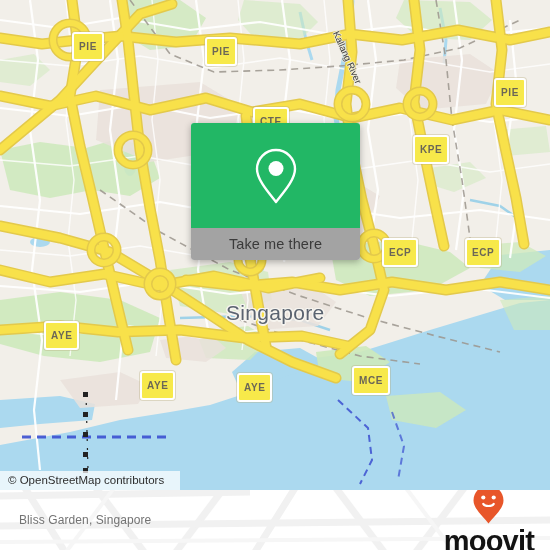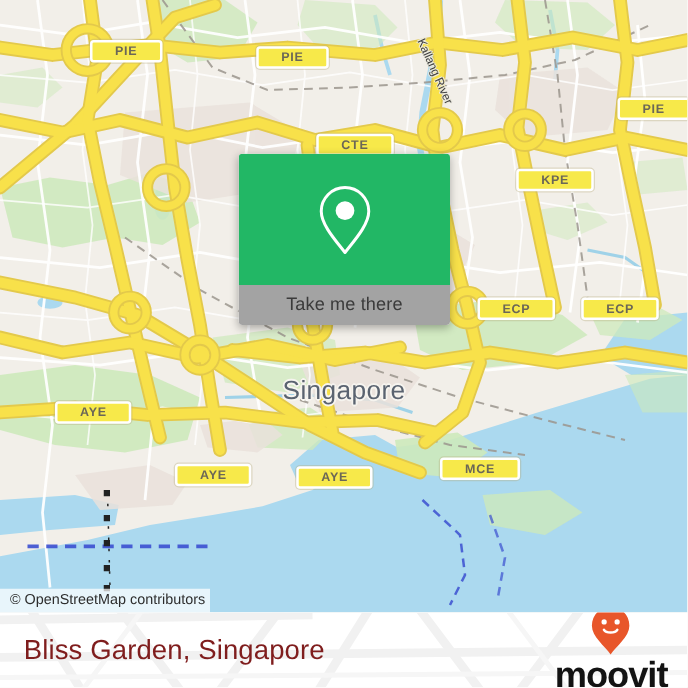--- a/index.html
+++ b/index.html
@@ -23,22 +23,22 @@
   .shield {
     position: absolute;
     background: #f7e94a;
     border: 2px solid #ffffff;
     border-radius: 3px;
     color: #6b6757;
     font-size: 10px;
     font-weight: bold;
     letter-spacing: .6px;
     line-height: 13px;
-    height: 18px;
-    padding: 0 18px;
+    height: 29px;
+    padding: 0 5px;
     text-align: center;
     white-space: nowrap;
     display: flex; align-items: center; justify-content: center;
     box-shadow: 0 0 0 1px rgba(180,170,120,.35);
   }
 
   
   .place-label {
     position: absolute;
     color: #5a6370;
@@ -58,21 +58,21 @@
     text-shadow: -1px 0 #eceade,1px 0 #eceade,0 -1px #eceade,0 1px #eceade;
   }
 
   
   .attribution {
     position: absolute;
     left: 0; bottom: 0;
     background: rgba(255,255,255,.72);
     color: #2d2d2d;
     font-size: 11.5px;
-    padding: 3px 4px 4px 8px;
+    padding: 3px 16px 4px 8px;
     white-space: nowrap;
     z-index: 30;
   }
 
   
   .callout {
     position: absolute;
     left: 191px; top: 123px;
     width: 169px; height: 137px;
     border-radius: 3px;
@@ -101,22 +101,22 @@
     position: absolute;
     left: 0; top: 490px; width: 550px; height: 60px;
     background: #ffffff;
     overflow: hidden;
   }
   .footer-lines { position: absolute; left: 0; top: 0; width: 550px; height: 60px; }
   .footer-title {
     position: absolute;
     left: 19px; top: 50%;
     transform: translateY(-50%);
-    font-size: 22px;
-    color: #7f1d1d;
+    font-size: 12px;
+    color: #737373;
     letter-spacing: .1px;
     white-space: nowrap;
   }
   .brand {
     position: absolute;
     right: 16px; top: 50%;
     transform: translateY(-50%);
     display: flex; align-items: center; gap: 2px; flex-direction: column;
   }
   .brand-text {

